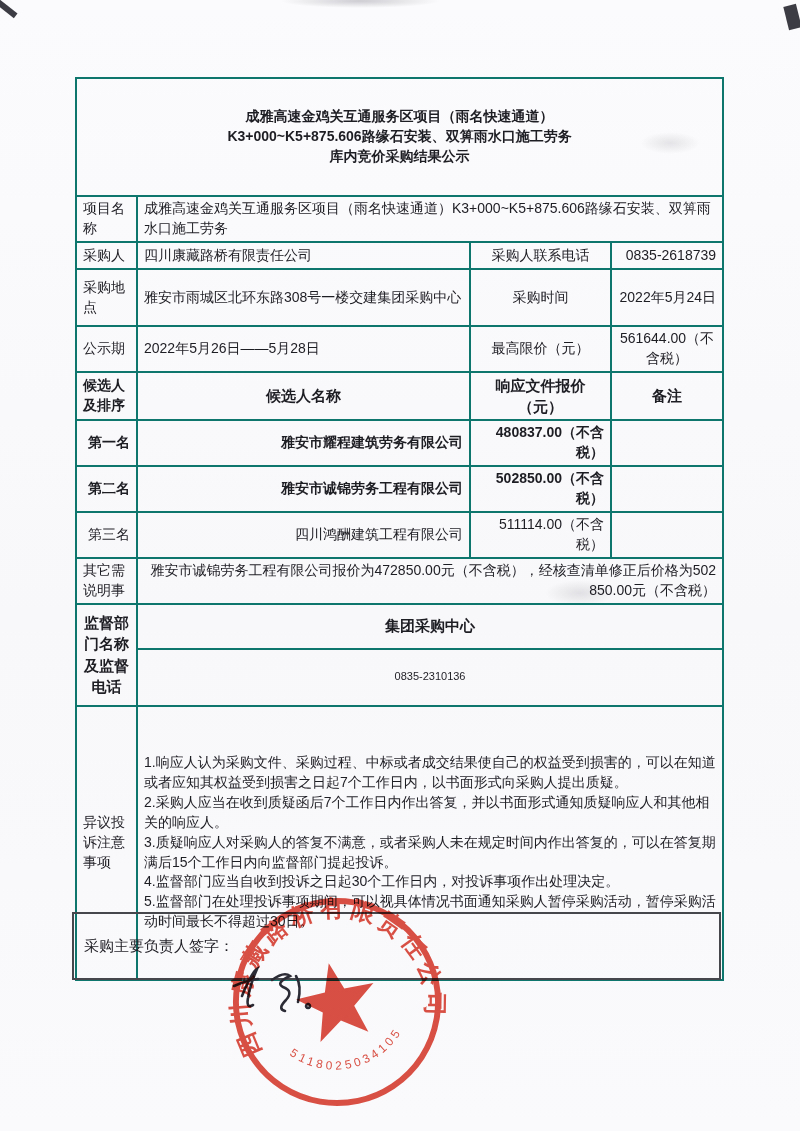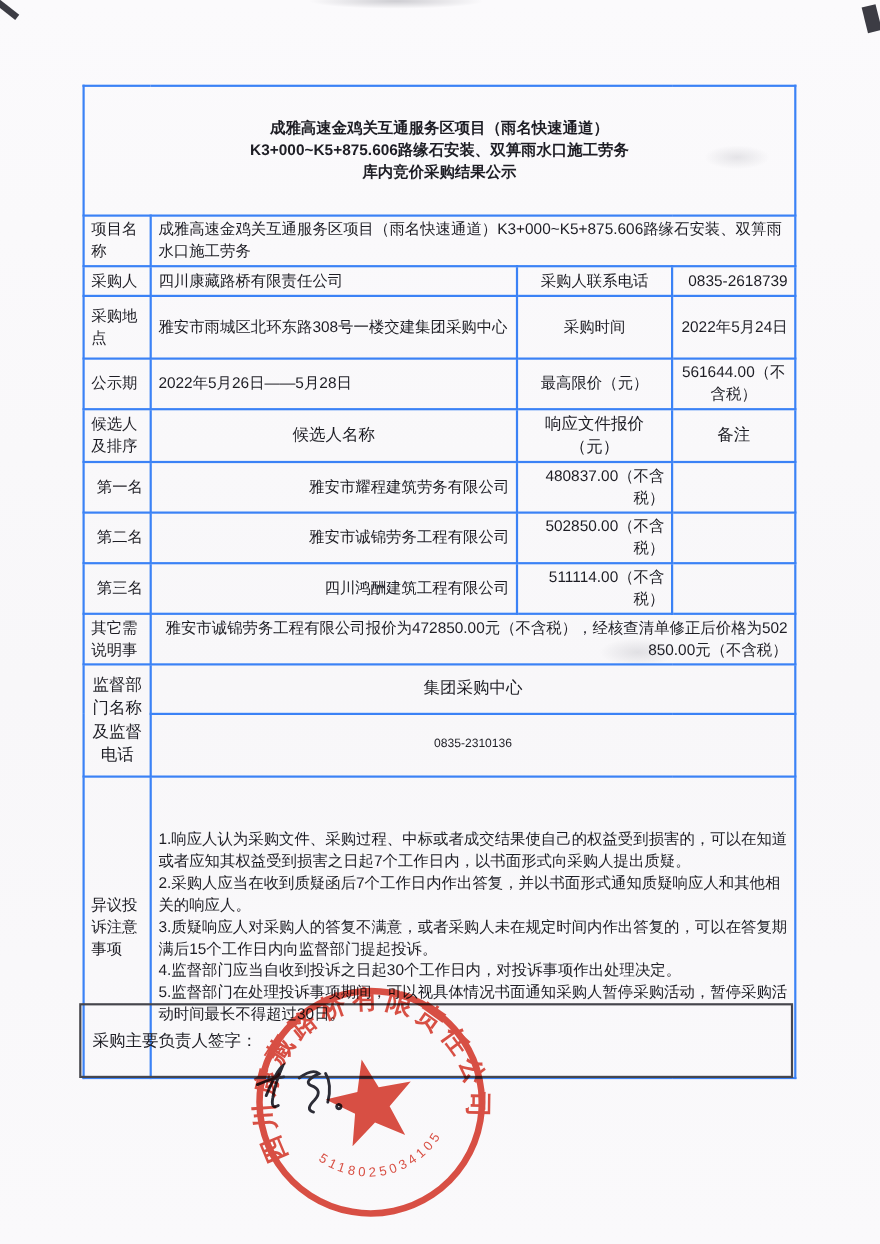--- a/index.html
+++ b/index.html
@@ -19,37 +19,37 @@
   .corner-mark { position:absolute; background:#3c3c44; }
   .corner-tl { left:-4px; top:6px; width:22px; height:6px; transform:rotate(38deg); }
   .corner-tr { left:786px; top:5px; width:13px; height:24px; transform:rotate(-14deg); }
 
   table.main {
     position:absolute; left:75px; top:77px; width:647px;
     border-collapse:collapse; table-layout:fixed;
     background:transparent;
   }
   table.main td {
-    border:2px solid #3b82f6;
+    border:2px solid #0f766e;
     padding:2px 6px;
     font-size:14px; line-height:1.42;
     vertical-align:middle;
     word-break:break-all;
   }
   .title-cell {
     text-align:center; font-weight:bold; font-size:19px; line-height:1.8;
     padding:12px 26px;
   }
   .lbl { font-size:15px; padding-left:5px; }
   .c { text-align:center; }
   .money { font-size:13.5px; text-align:right; }
   .small { font-size:12.5px; }
   tr.h-title  { height:118px; }
   tr.h-46 { height:46px;padding-left:44px; } tr.h-39 { height:27px; } tr.h-49 { height:57px; }
-  tr.h-41 { height:41px; } tr.h-45 { height:45px; } tr.h-43 { height:43px; }
+  tr.h-41 { height:41px; } tr.h-45 { height:45px;font-weight:bold; } tr.h-43 { height:43px; }
   tr.h-274 { height:274px; }
   .objection-cell { padding:10px 10px 10px 8px; }
   .objection-cell .oitem { margin:0; }
 
   .sign-box {
     position:absolute; left:72px; top:912px; width:645px; height:64px;
     border:2px solid #46464d; display:flex; align-items:center;
   }
   .sign-label { font-size:15px; padding-left:10px; }
 

